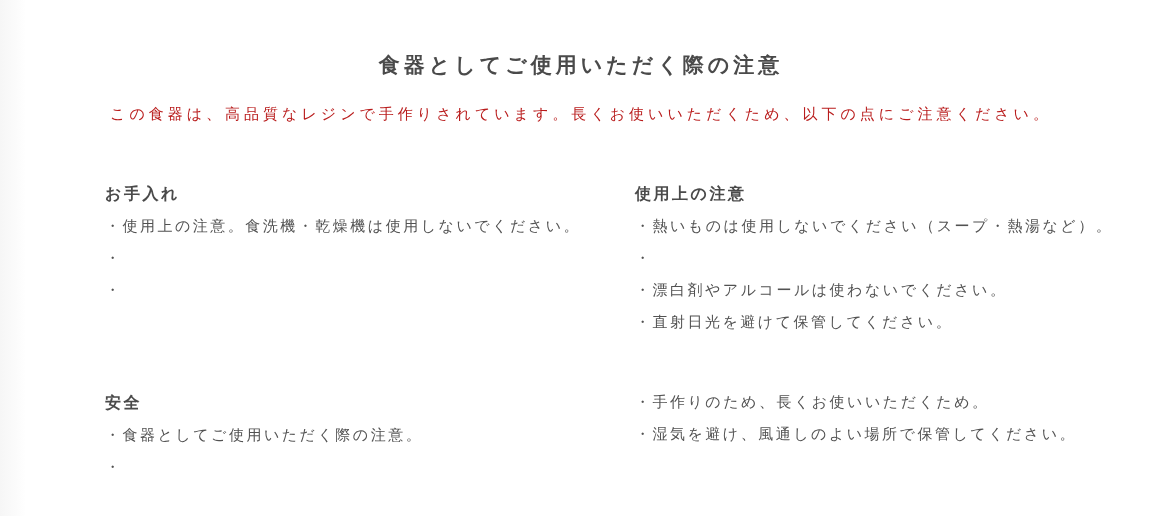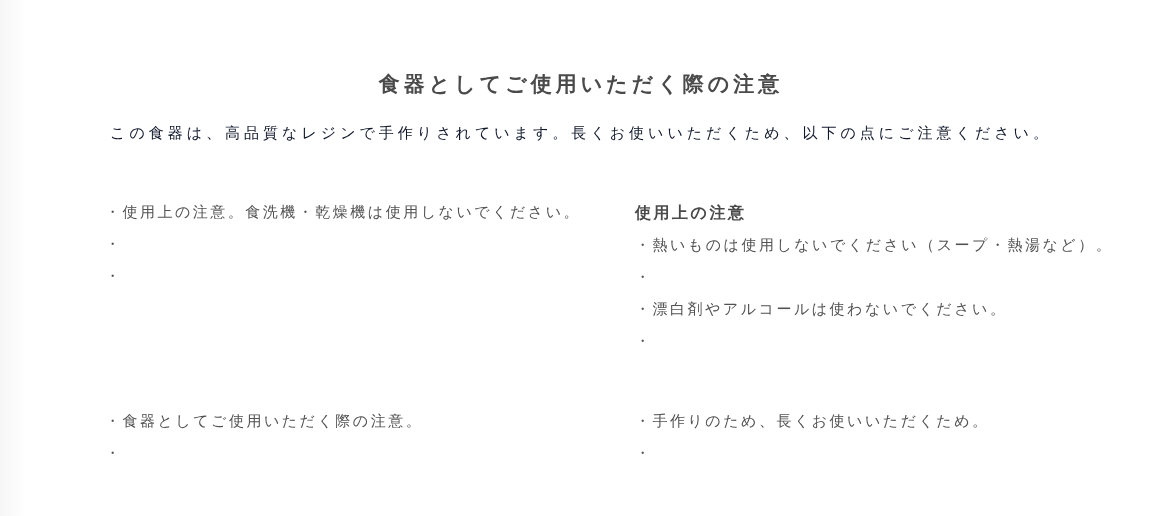--- a/index.html
+++ b/index.html
@@ -17,33 +17,33 @@
     background: #ffffff;
   }
   .edge-strip {
     position: absolute;
     left: 0; top: 0;
     width: 26px; height: 100%;
     background: linear-gradient(90deg, #f6f6f6 0%, #fbfbfb 60%, #ffffff 100%);
     pointer-events: none;
   }
   .page-title {
-    padding-top: 70px;
+    padding-top: 51px;
     text-align: center;
     font-size: 21px;
     font-weight: bold;
     letter-spacing: 4px;
     color: #4a4a4a;
   }
   .page-intro {
     margin-top: 26px;
     text-align: center;
     font-size: 15px;
     letter-spacing: 4px;
-    color: #0f172a;
+    color: #b91c1c;
     white-space: nowrap;
   }
   .notes-grid {
     display: grid;
     grid-template-columns: 530px 1fr;
     row-gap: 48px;
     margin: 60px 60px 0 105px;
   }
   .note-section { }
   .section-heading {
@@ -77,20 +77,21 @@
 <div class="page">
   <div class="edge-strip"></div>
 
   <h1 class="page-title">食器としてご使用いただく際の注意</h1>
 
   <p class="page-intro">この食器は、高品質なレジンで手作りされています。長くお使いいただくため、以下の点にご注意ください。</p>
 
   <div class="notes-grid">
 
     <section class="note-section">
+      <h3 class="section-heading">お手入れ</h3>
       <ul class="section-list">
           <li class="note-item">
             <span class="bullet-marker">・</span>
             <span>使用上の注意。食洗機・乾燥機は使用しないでください。</span>
           </li>
           <li class="note-item">
             <span class="bullet-marker">・</span>
           </li>
           <li class="note-item">
             <span class="bullet-marker">・</span>
@@ -107,42 +108,45 @@
           </li>
           <li class="note-item">
             <span class="bullet-marker">・</span>
           </li>
           <li class="note-item">
             <span class="bullet-marker">・</span>
             <span>漂白剤やアルコールは使わないでください。</span>
           </li>
           <li class="note-item">
             <span class="bullet-marker">・</span>
+            <span>直射日光を避けて保管してください。</span>
           </li>
         </ul>
     </section>
 
     <section class="note-section">
+      <h3 class="section-heading">安全</h3>
       <ul class="section-list">
           <li class="note-item">
             <span class="bullet-marker">・</span>
             <span>食器としてご使用いただく際の注意。</span>
           </li>
           <li class="note-item">
             <span class="bullet-marker">・</span>
           </li>
         </ul>
     </section>
 
     <section class="note-section">
       <ul class="section-list">
           <li class="note-item">
             <span class="bullet-marker">・</span>
             <span>手作りのため、長くお使いいただくため。</span>
           </li>
           <li class="note-item">
             <span class="bullet-marker">・</span>
+            <span>湿気を避け、風通しのよい場所で保管してください。</span>
           </li>
         </ul>
     </section>
 
   </div>
 </div>
 
 </body></html>

